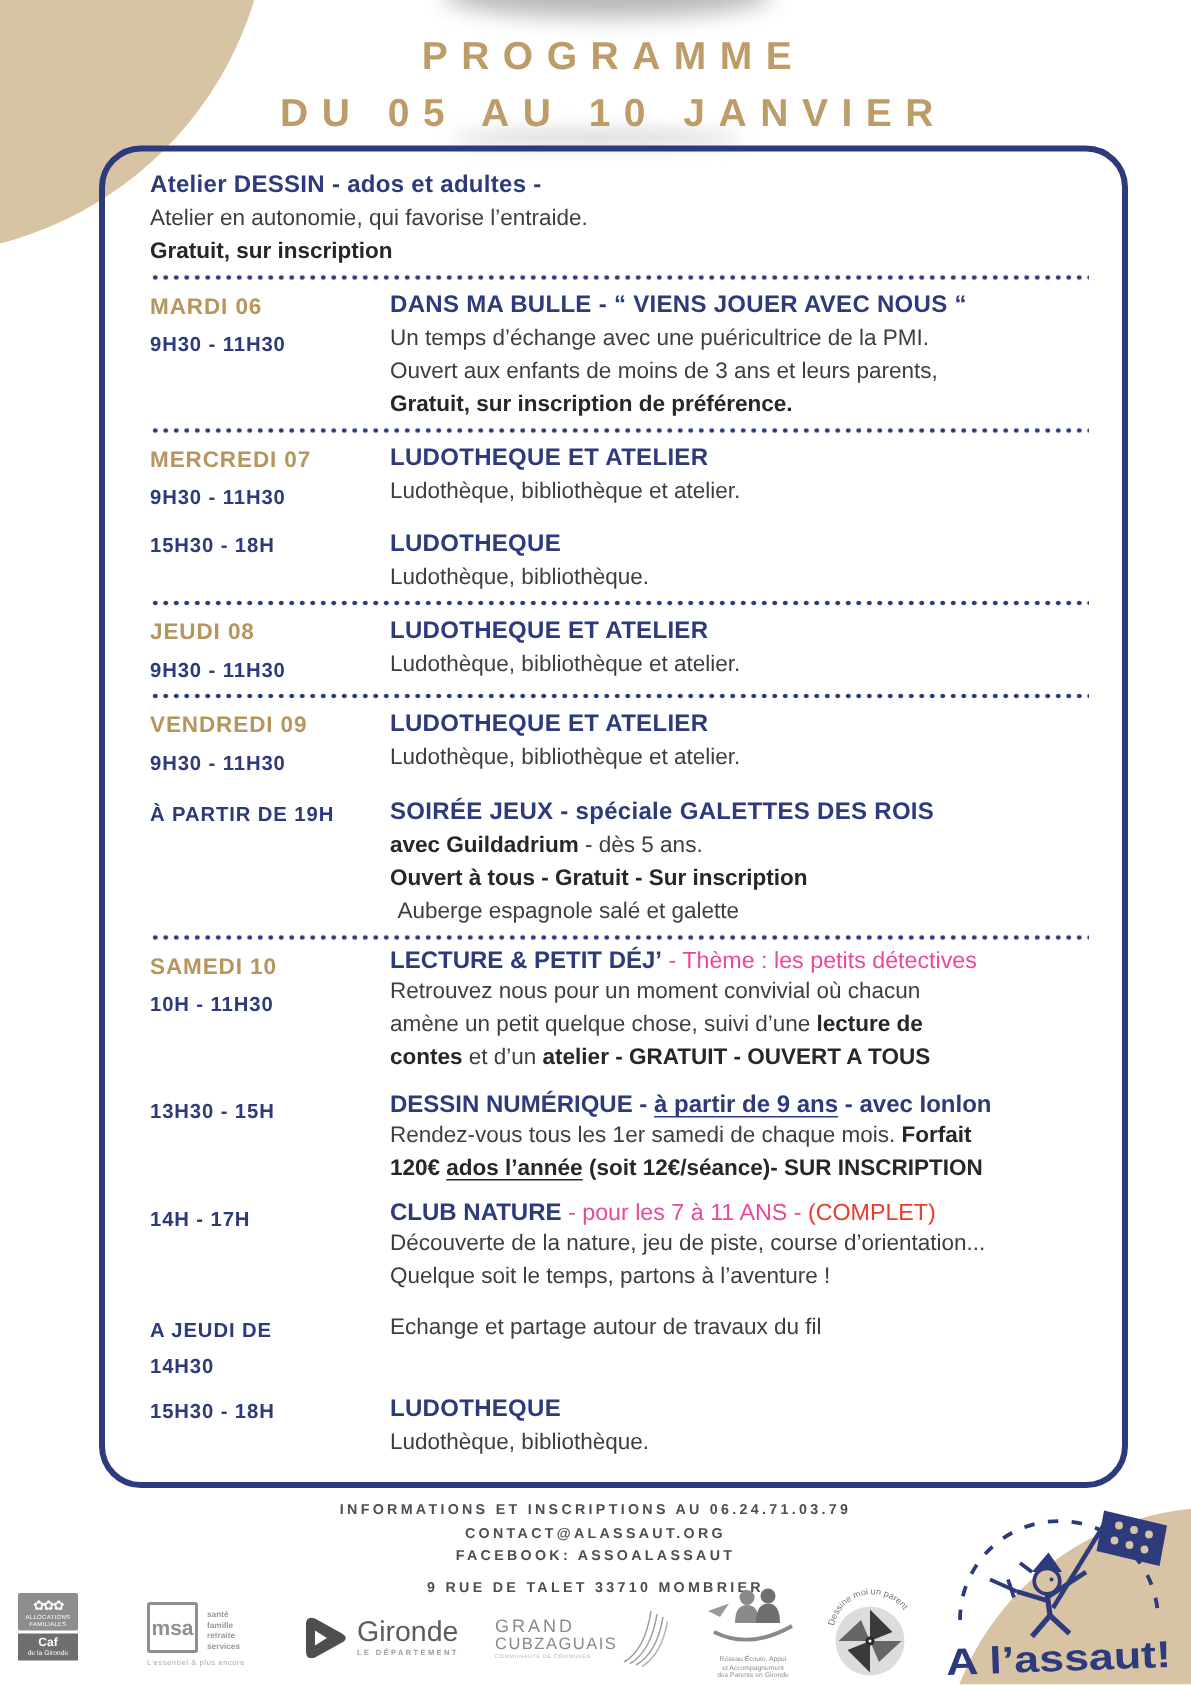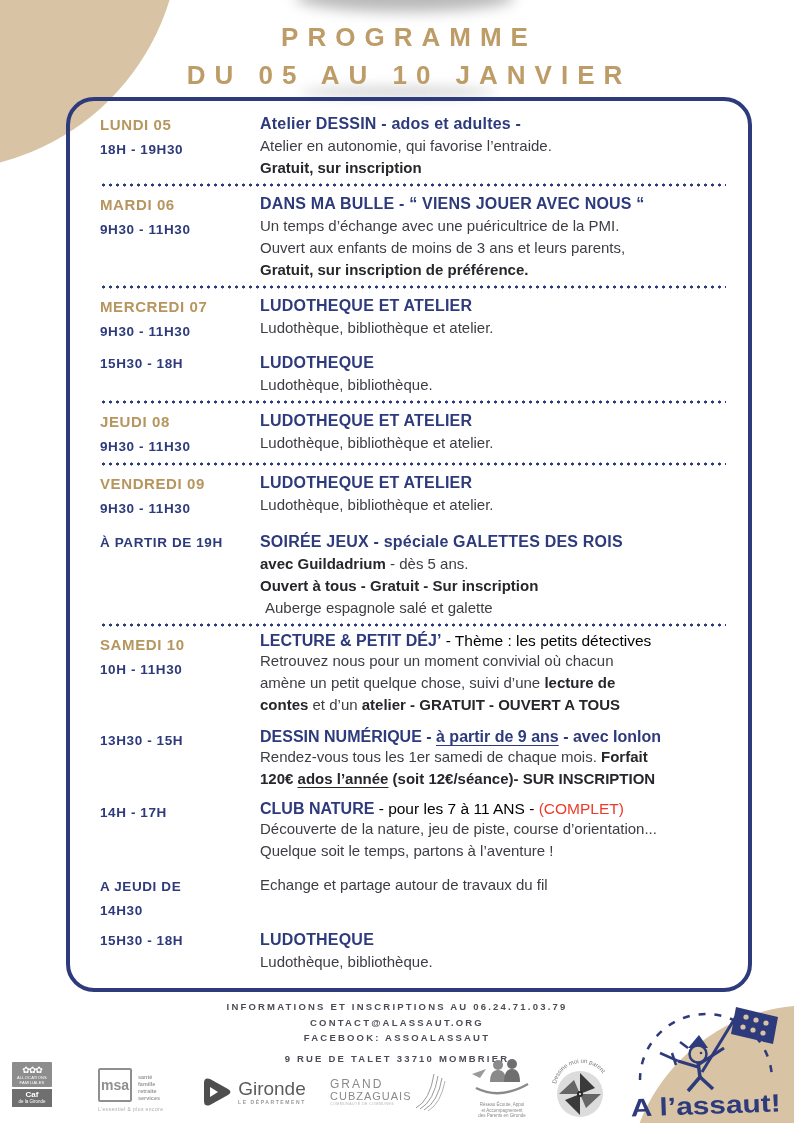--- a/index.html
+++ b/index.html
@@ -26,21 +26,21 @@
   .box{position:absolute;left:66px;top:97px;width:686px;height:895px;box-sizing:border-box;
        border:4.5px solid #2d3a7b;border-radius:28px;padding:11px 20px 0 30px;z-index:2;background:transparent;}
 
   .row{display:flex;align-items:flex-start;}
   .tcol{width:160px;flex:none;}
   .ccol{flex:1;min-width:0;}
   .day{color:#b6955e;font-weight:bold;font-size:15px;letter-spacing:.6px;line-height:25px;}
   .time{color:#2d3a7b;font-weight:bold;font-size:13.5px;letter-spacing:.6px;line-height:23px;padding-top:1px;}
   .etitle{color:#2d3a7b;font-weight:bold;font-size:16px;line-height:23px;letter-spacing:.2px;}
   .etl-b{color:#2d3a7b;font-weight:bold;font-size:16px;}
-  .etl-r{color:#000000;font-weight:normal;font-size:15.5px;}
+  .etl-r{color:#ec4899;font-weight:normal;font-size:15.5px;}
   .etl-red{color:#ee3a2c;font-weight:normal;font-size:15.5px;}
   .bline{color:#3d3d44;font-size:15px;line-height:22px;}
   .bd{font-weight:bold;color:#26262b;}
   .ul{text-decoration:underline;text-underline-offset:3px;}
   .ind{padding-left:5px;}
   .mt6{margin-top:6px;} .mt8{margin-top:8px;} .mt10{margin-top:10px;} .mt12{margin-top:12px;}
 
   .sep{height:4px;margin:4px 2px 5px 0;background-image:radial-gradient(circle,#2d3a7b 1.35px,rgba(0,0,0,0) 1.75px);
        background-size:7px 4px;background-repeat:repeat-x;background-position:left center;}
 
@@ -59,21 +59,21 @@
   .caf-bottom{background:#6f6f6f;color:#fff;margin-top:2px;padding:1px 0 2px;}
   .caf-name{font-size:8px;font-weight:bold;line-height:9px;}
   .caf-sub{font-size:4.5px;line-height:6px;}
   .msa{left:98px;top:10px;width:95px;}
   .msa-row{display:flex;align-items:flex-end;}
   .msa-box{width:30px;height:30px;border:2.5px solid #8f8f8f;display:flex;align-items:center;justify-content:center;
            font-weight:bold;font-size:14px;color:#8f8f8f;border-radius:2px;}
   .msa-words{margin-left:6px;font-size:5.5px;line-height:7px;color:#999;font-weight:bold;}
   .msa-tag{margin-top:4px;font-size:5px;color:#aaa;letter-spacing:.4px;}
   .gironde{left:202px;top:18px;display:flex;align-items:center;}
-  .gir-text{margin-left:6px;text-align:center;}
+  .gir-text{margin-left:6px;}
   .gir-name{font-size:19px;color:#5c5c5c;line-height:20px;}
   .gir-sub{font-size:5px;letter-spacing:1.6px;color:#9a9a9a;font-weight:bold;}
   .cubz{left:330px;top:14px;display:flex;align-items:center;}
   .cubz-text{text-align:left;color:#8a8a8a;}
   .cubz-l1{font-size:12px;letter-spacing:2px;line-height:12px;}
   .cubz-l2{font-size:11px;letter-spacing:1px;line-height:12px;}
   .cubz-sub{font-size:3.5px;letter-spacing:.5px;color:#b5b5b5;}
   .reaap{left:452px;top:0;width:100px;text-align:center;}
   .reaap-cap{font-size:4.5px;line-height:5.5px;color:#8a8a8a;}
   .dessine{left:548px;top:0;}
@@ -90,24 +90,20 @@
   <div class="circle br"></div>
   <div class="shadow s1"></div>
   <div class="shadow s2"></div>
 
   <h1 class="title l1">PROGRAMME</h1>
   <h1 class="title l2">DU 05 AU 10 JANVIER</h1>
 
   <div class="box">
 
     <div class="row">
-      <div class="tcol">
-        <div class="day">LUNDI 05</div>
-        <div class="time">18H - 19H30</div>
-      </div>
       <div class="ccol">
         <div class="etitle">Atelier DESSIN - ados et adultes -</div>
         <div class="bline">Atelier en autonomie, qui favorise l’entraide.</div>
         <div class="bline bd">Gratuit, sur inscription</div>
       </div>
     </div>
     <div class="sep"></div>
 
     <div class="row">
       <div class="tcol">

